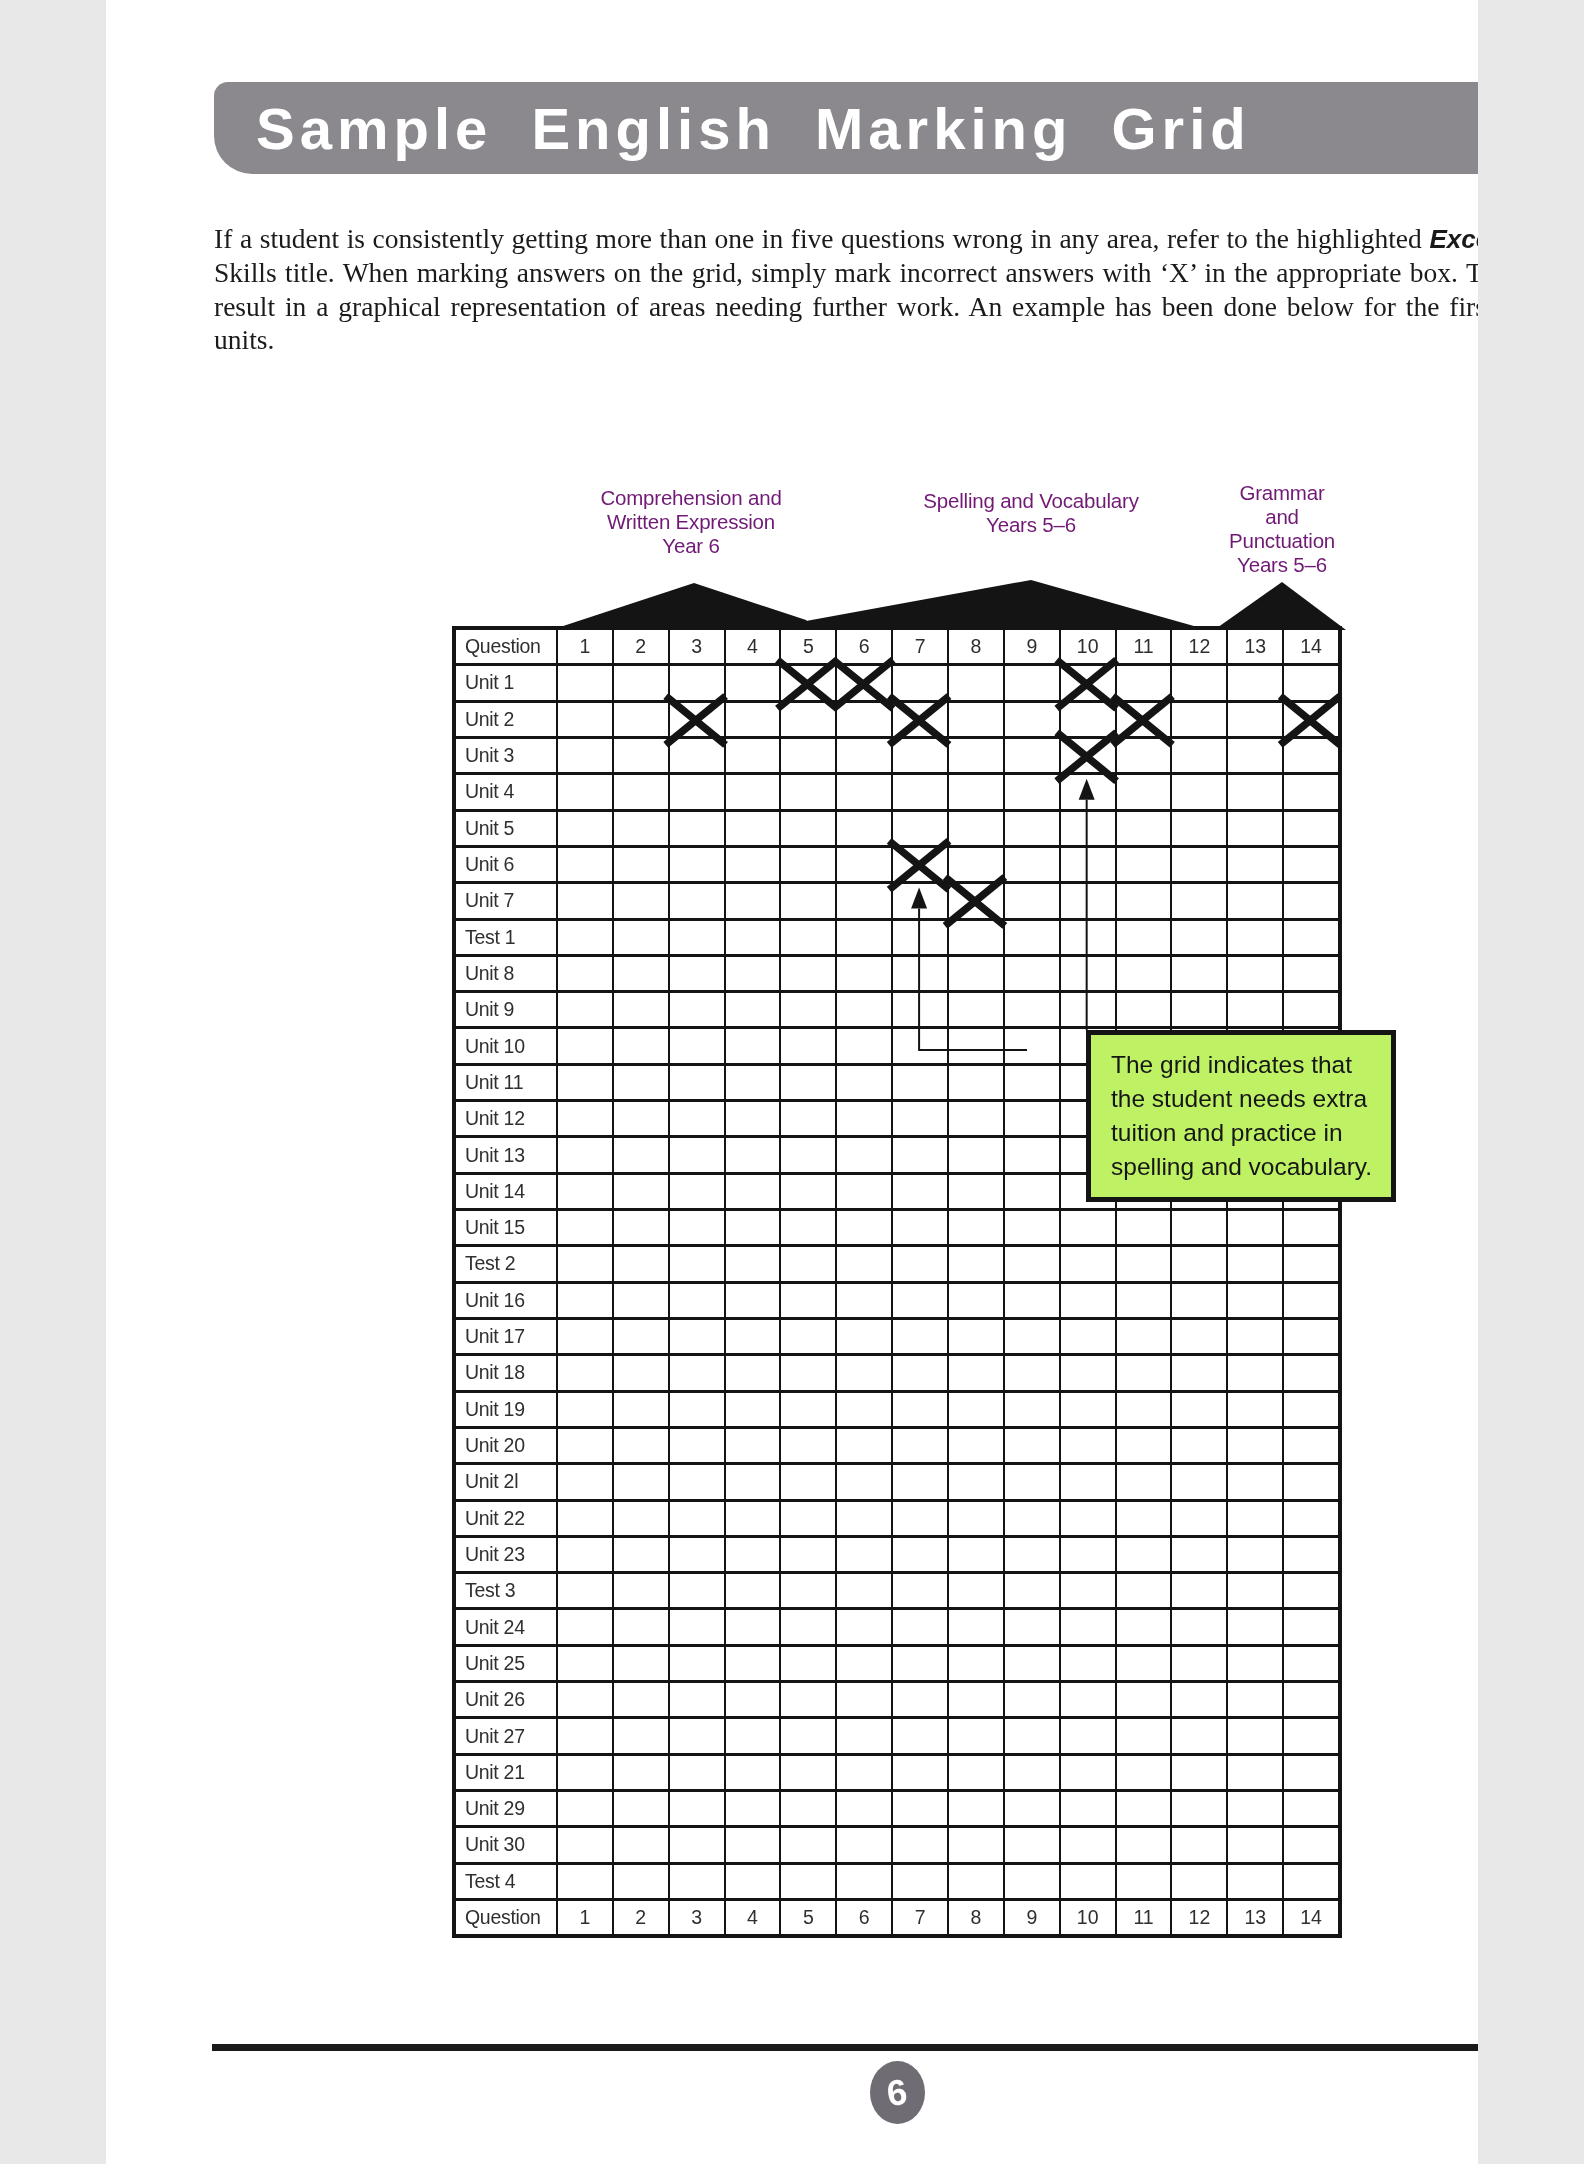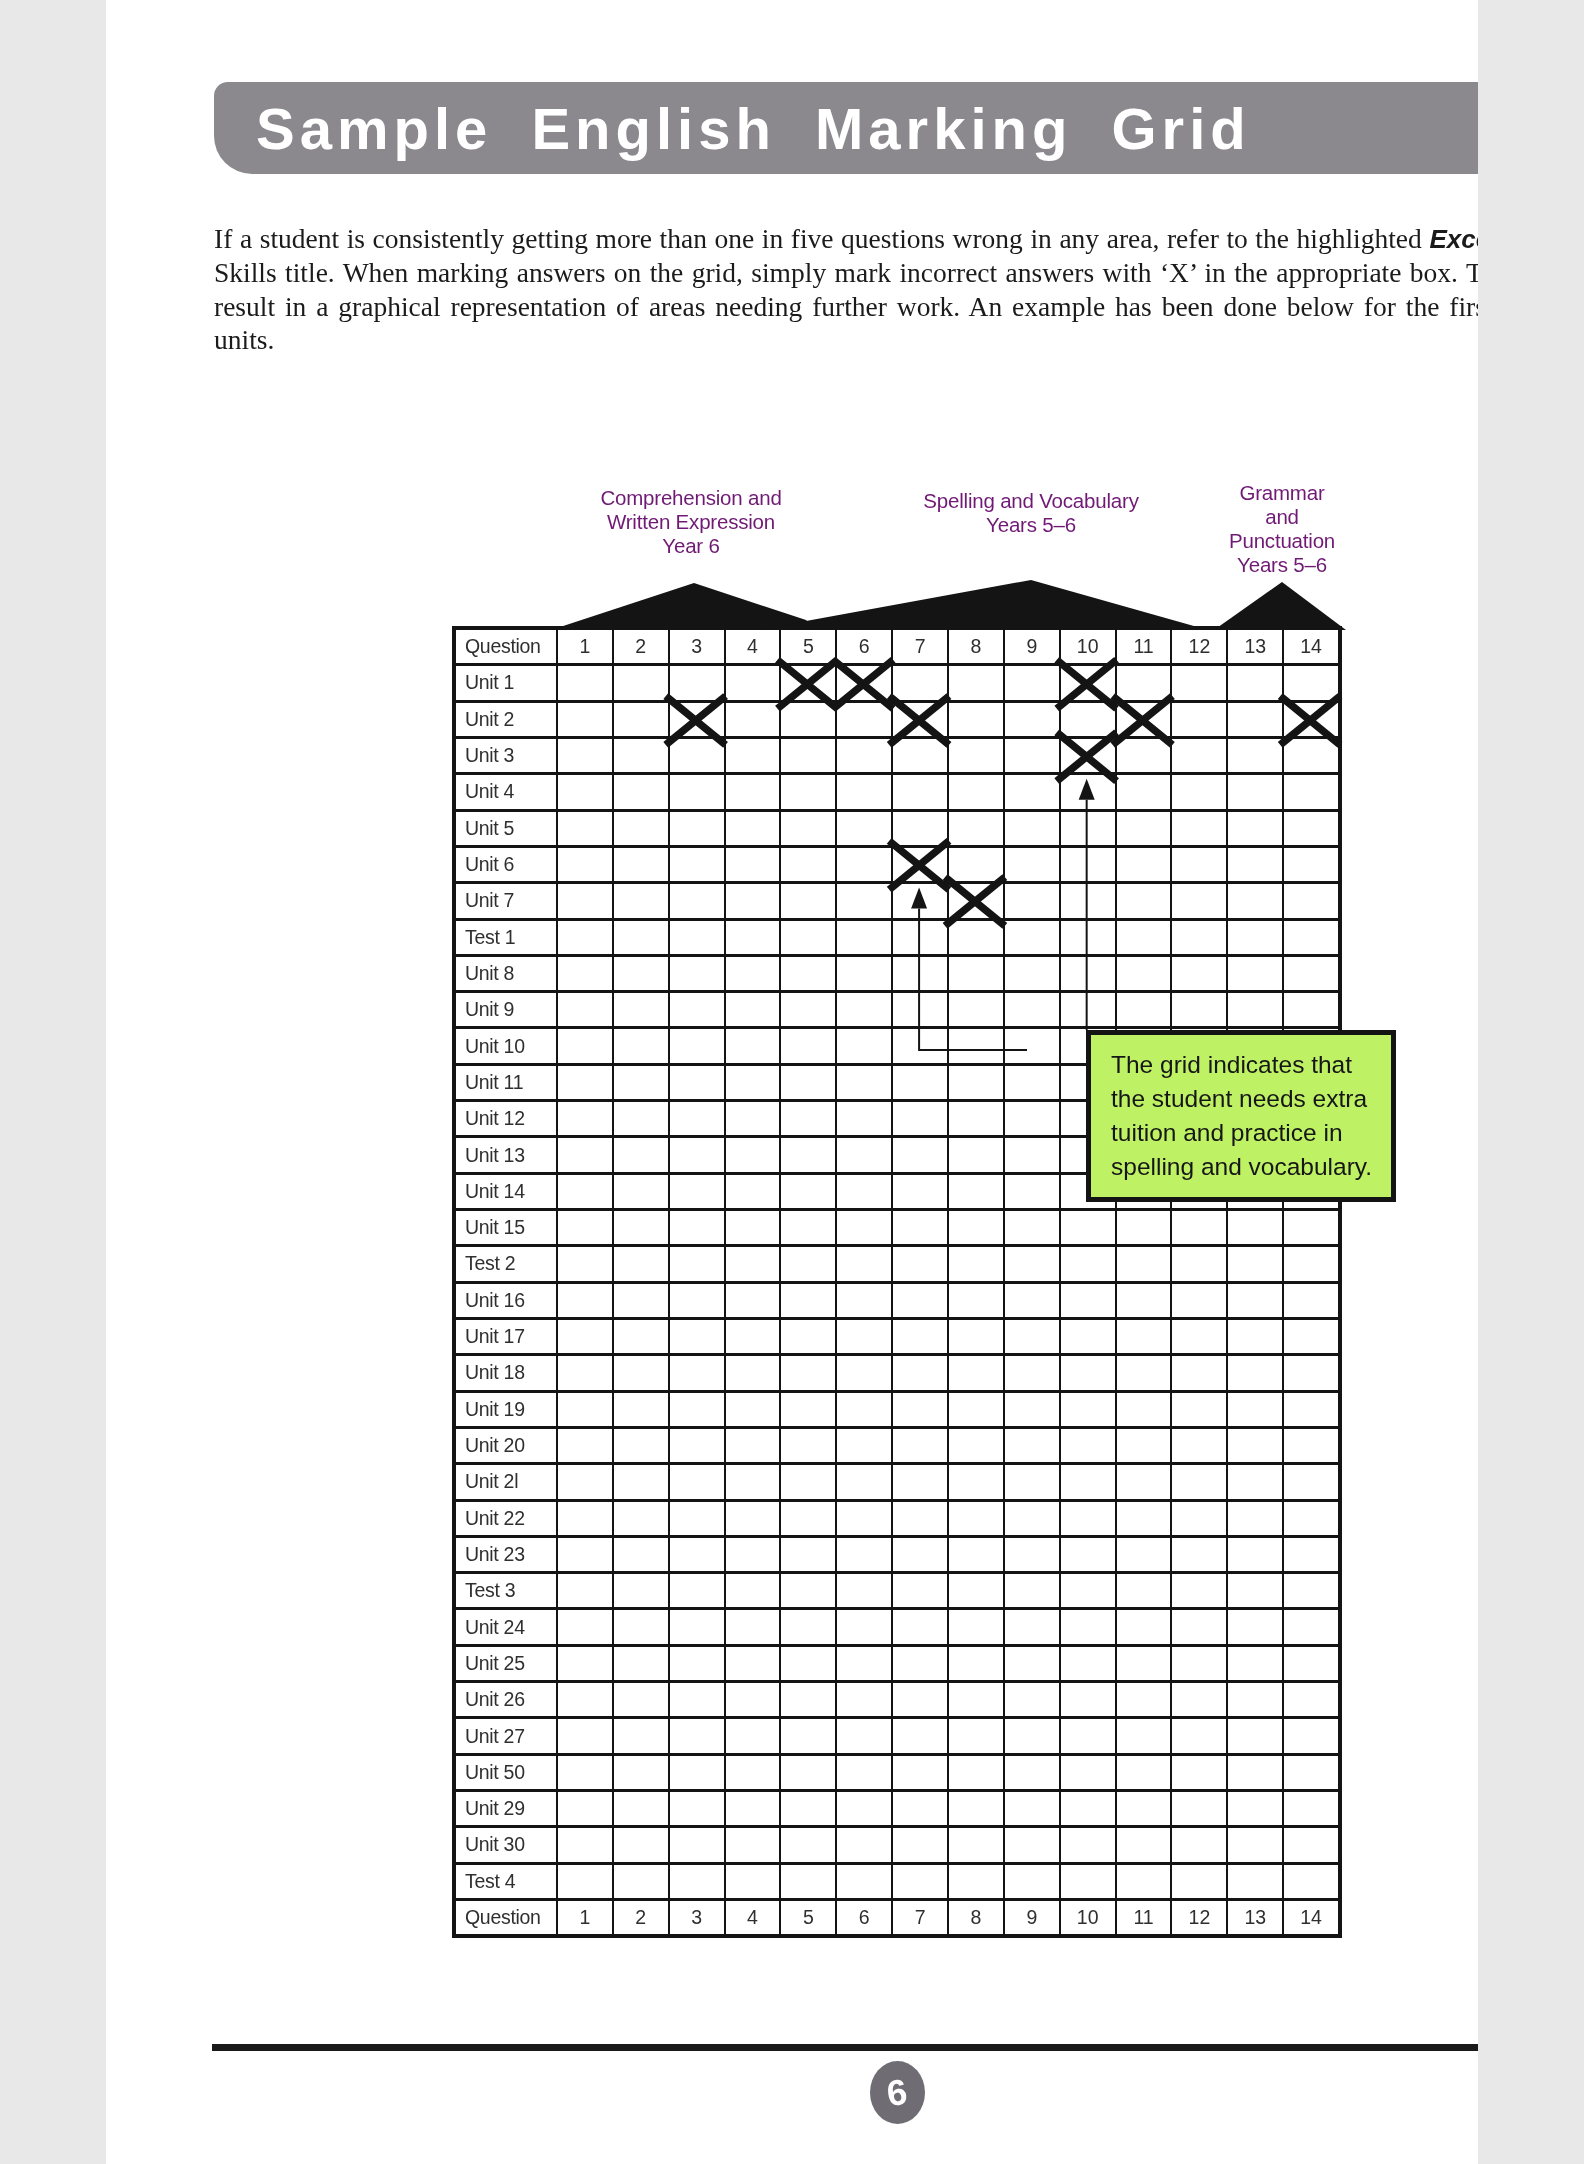--- a/index.html
+++ b/index.html
@@ -610,21 +610,21 @@
         <div class="g-cell"></div>
         <div class="g-cell"></div>
         <div class="g-cell"></div>
         <div class="g-cell"></div>
         <div class="g-cell"></div>
         <div class="g-cell"></div>
         <div class="g-cell"></div>
         <div class="g-cell"></div>
       </div>
       <div class="g-row">
-        <div class="g-cell g-label">Unit 50</div>
+        <div class="g-cell g-label">Unit 21</div>
         <div class="g-cell"></div>
         <div class="g-cell"></div>
         <div class="g-cell"></div>
         <div class="g-cell"></div>
         <div class="g-cell"></div>
         <div class="g-cell"></div>
         <div class="g-cell"></div>
         <div class="g-cell"></div>
         <div class="g-cell"></div>
         <div class="g-cell"></div>

